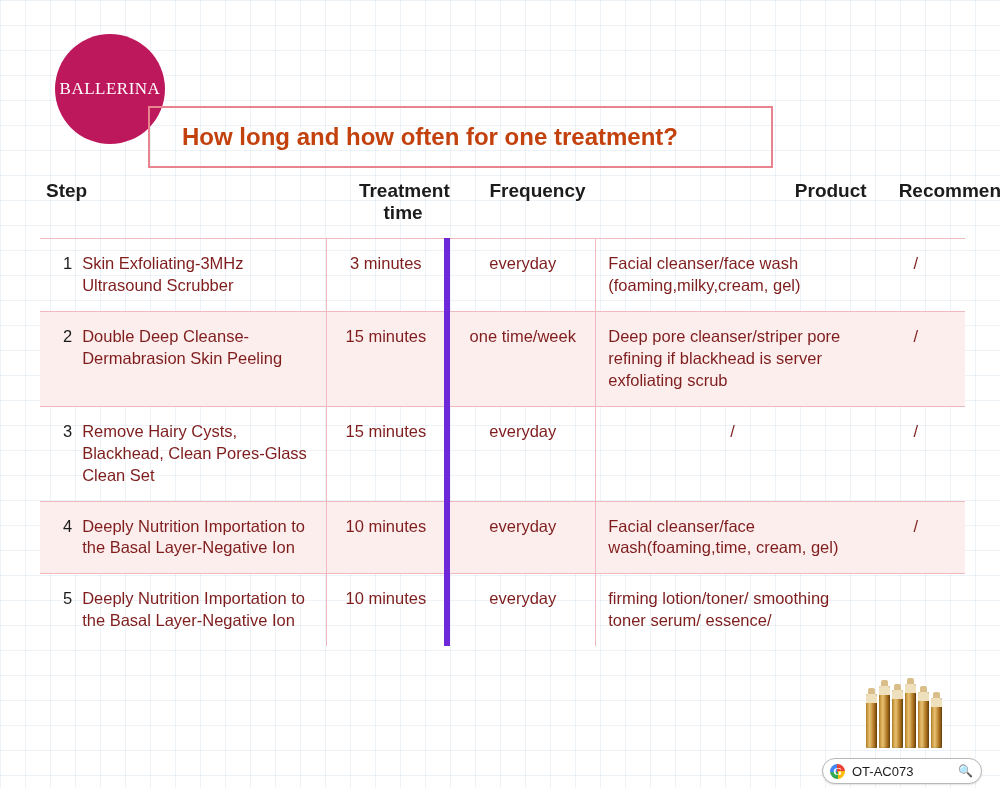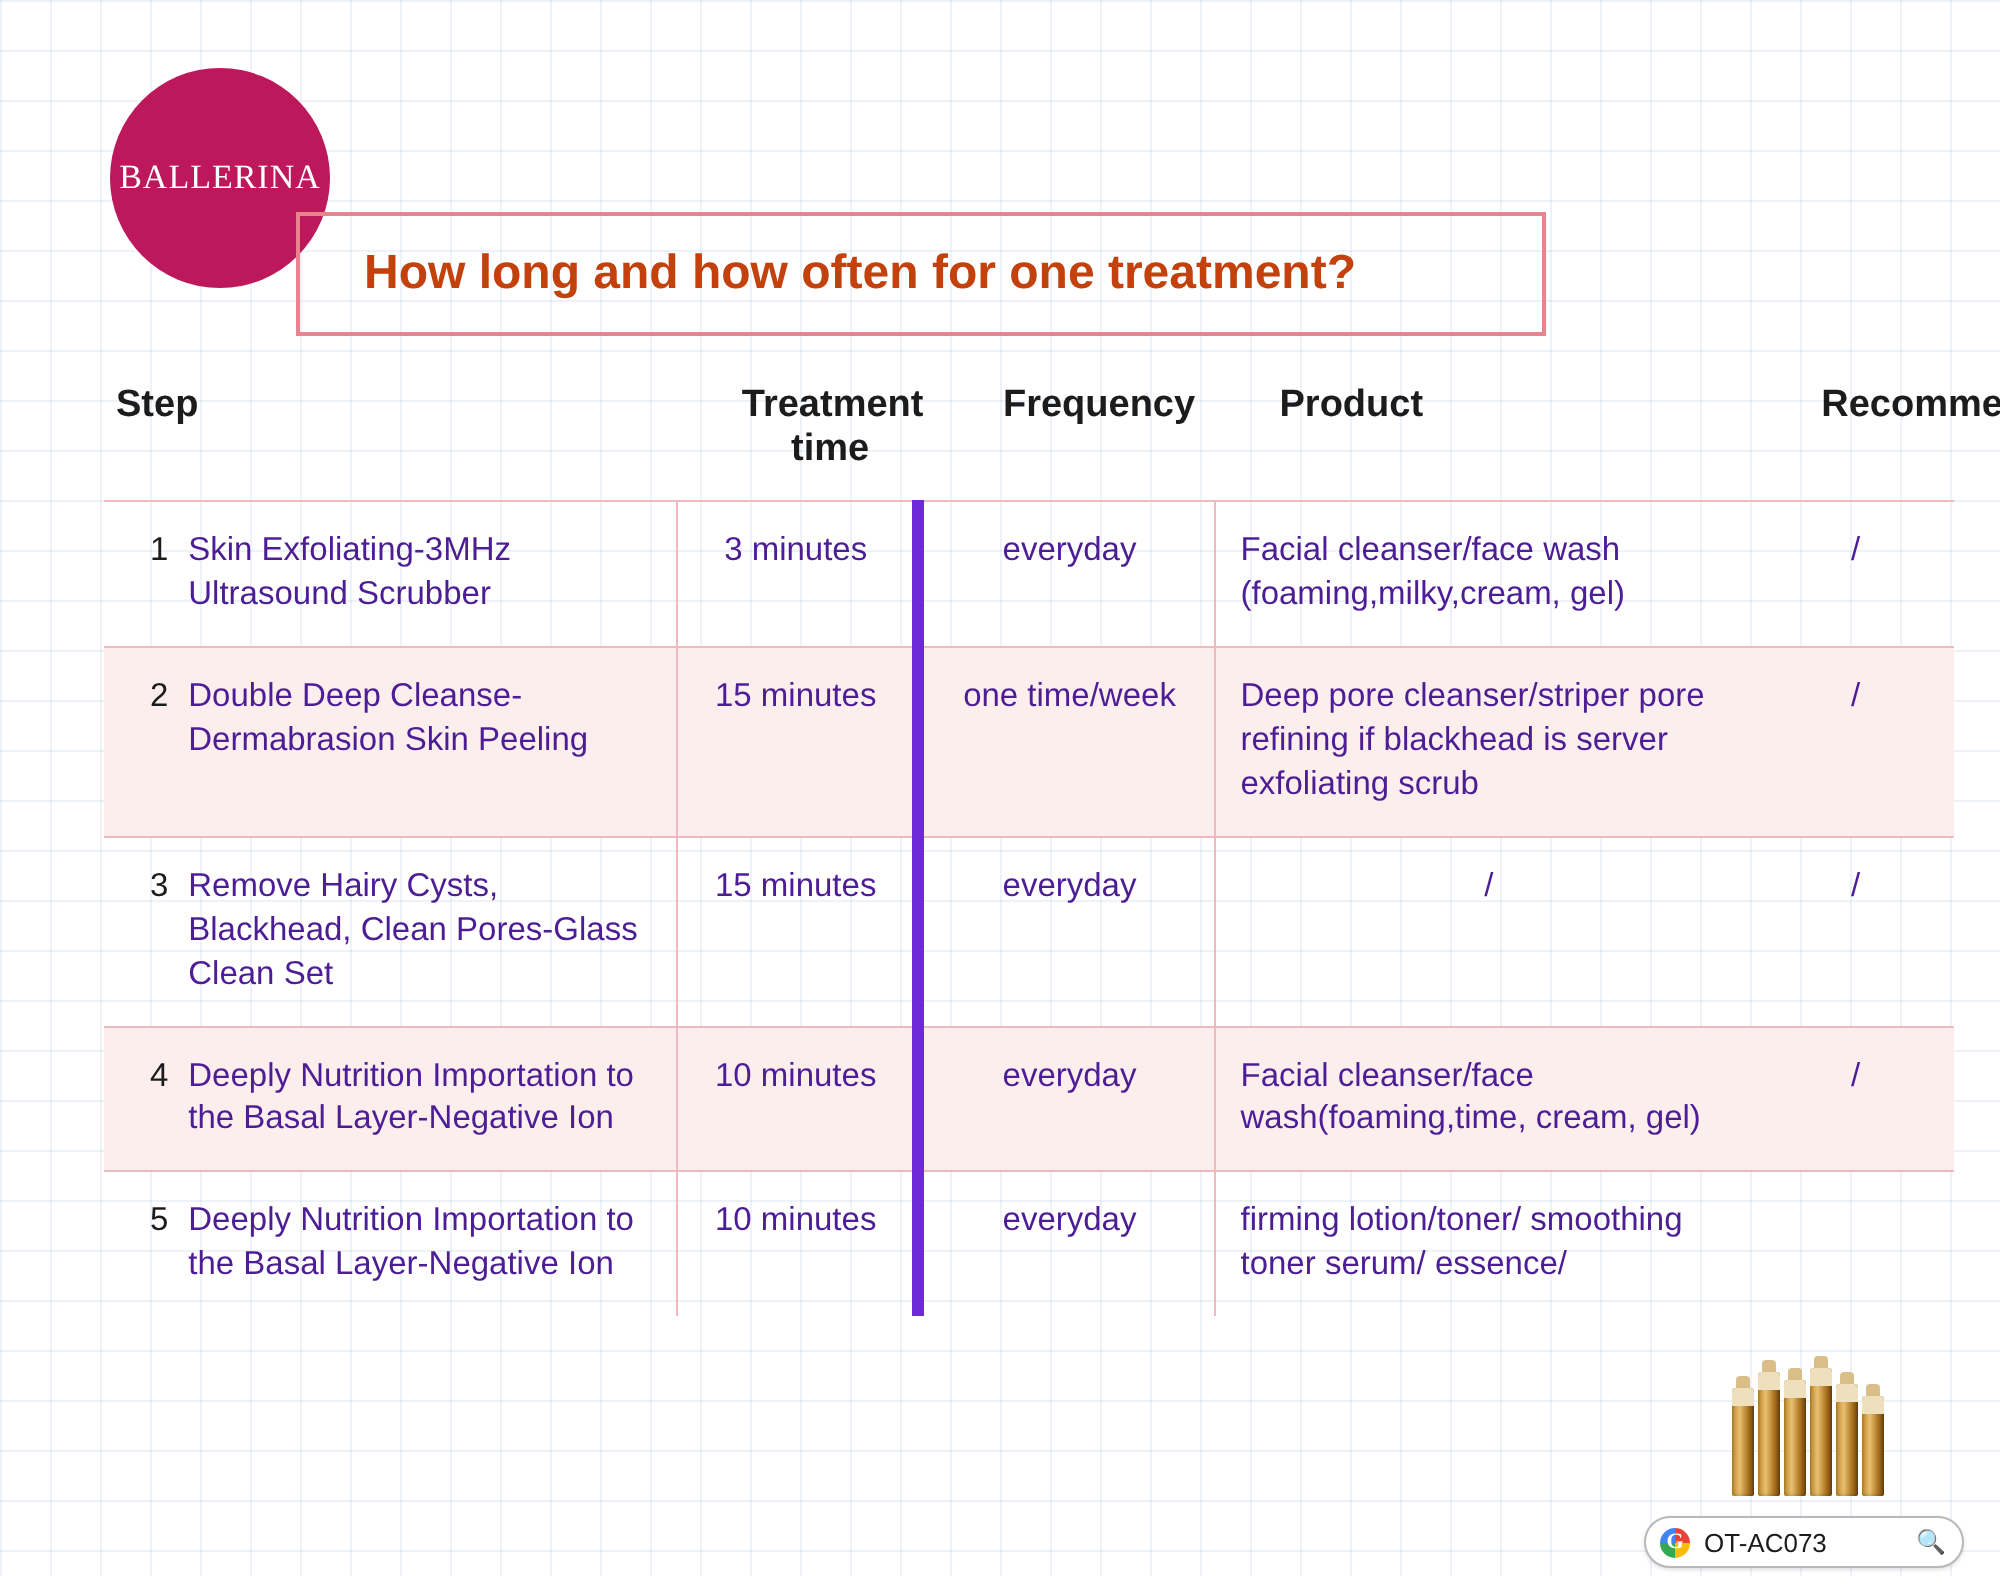--- a/index.html
+++ b/index.html
@@ -72,24 +72,23 @@
   .title-text {
     margin-left: 32px;
     color: #c2410c;
     font-size: 24px;
     font-weight: bold;
   }
 
   
   .table-wrap {
     position: absolute;
-    left: 52px;
+    left: 40px;
     top: 176px;
     width: 925px;
-    margin-top: 12px;
   }
   table {
     border-collapse: collapse;
     width: 925px;
     table-layout: fixed;
   }
   th, td {
     vertical-align: top;
     padding: 0;
   }
@@ -97,26 +96,26 @@
     font-size: 19px;
     font-weight: bold;
     color: #1c1c1c;
     padding-bottom: 14px;
     padding-top: 4px;
     padding-left: 32px;
   }
   thead th.h-step      { text-align: left; padding-left: 6px; }
   thead th.h-time      { text-align: center; }
   thead th.h-freq      { text-align: center; }
-  thead th.h-product   { text-align: left; }
+  thead th.h-product   { text-align: right; }
   thead th.h-recommend { text-align: right; }
   tbody tr td {
     border-top: 1px solid #f0b9bf;
     font-size: 16.5px;
-    color: #4c1d95;
+    color: #7f1d1d;
     line-height: 1.33;
     padding-top: 14px;
     padding-bottom: 14px;
   }
   tbody tr.alt td {
     background: #fdeeee;
   }
   td.c-num {
     width: 42px;
     text-align: right;

